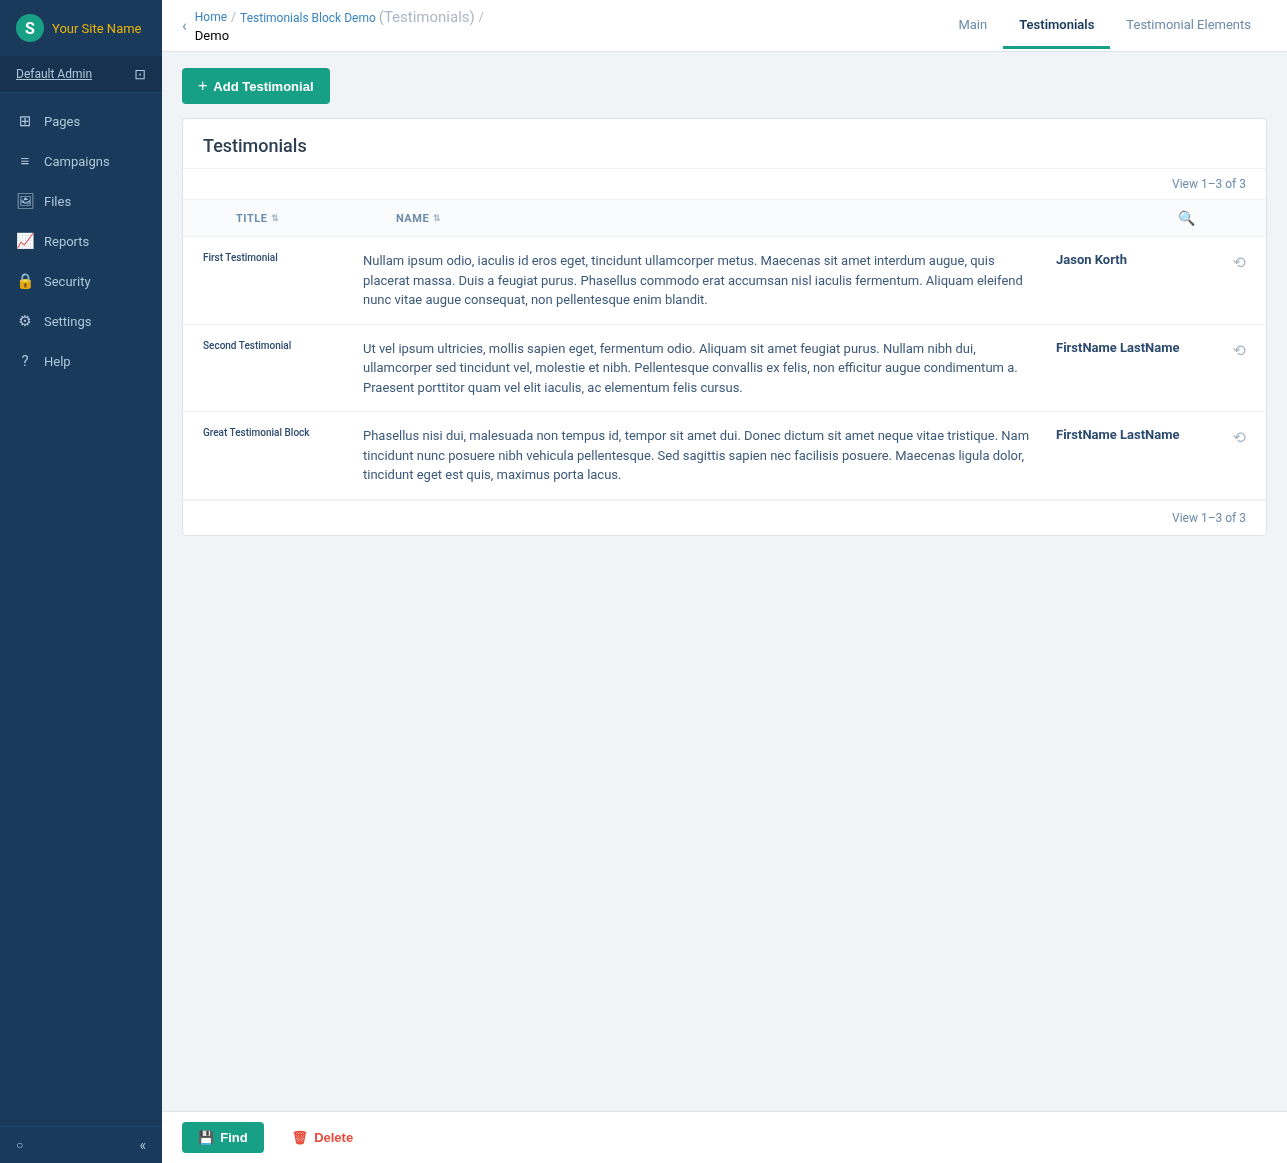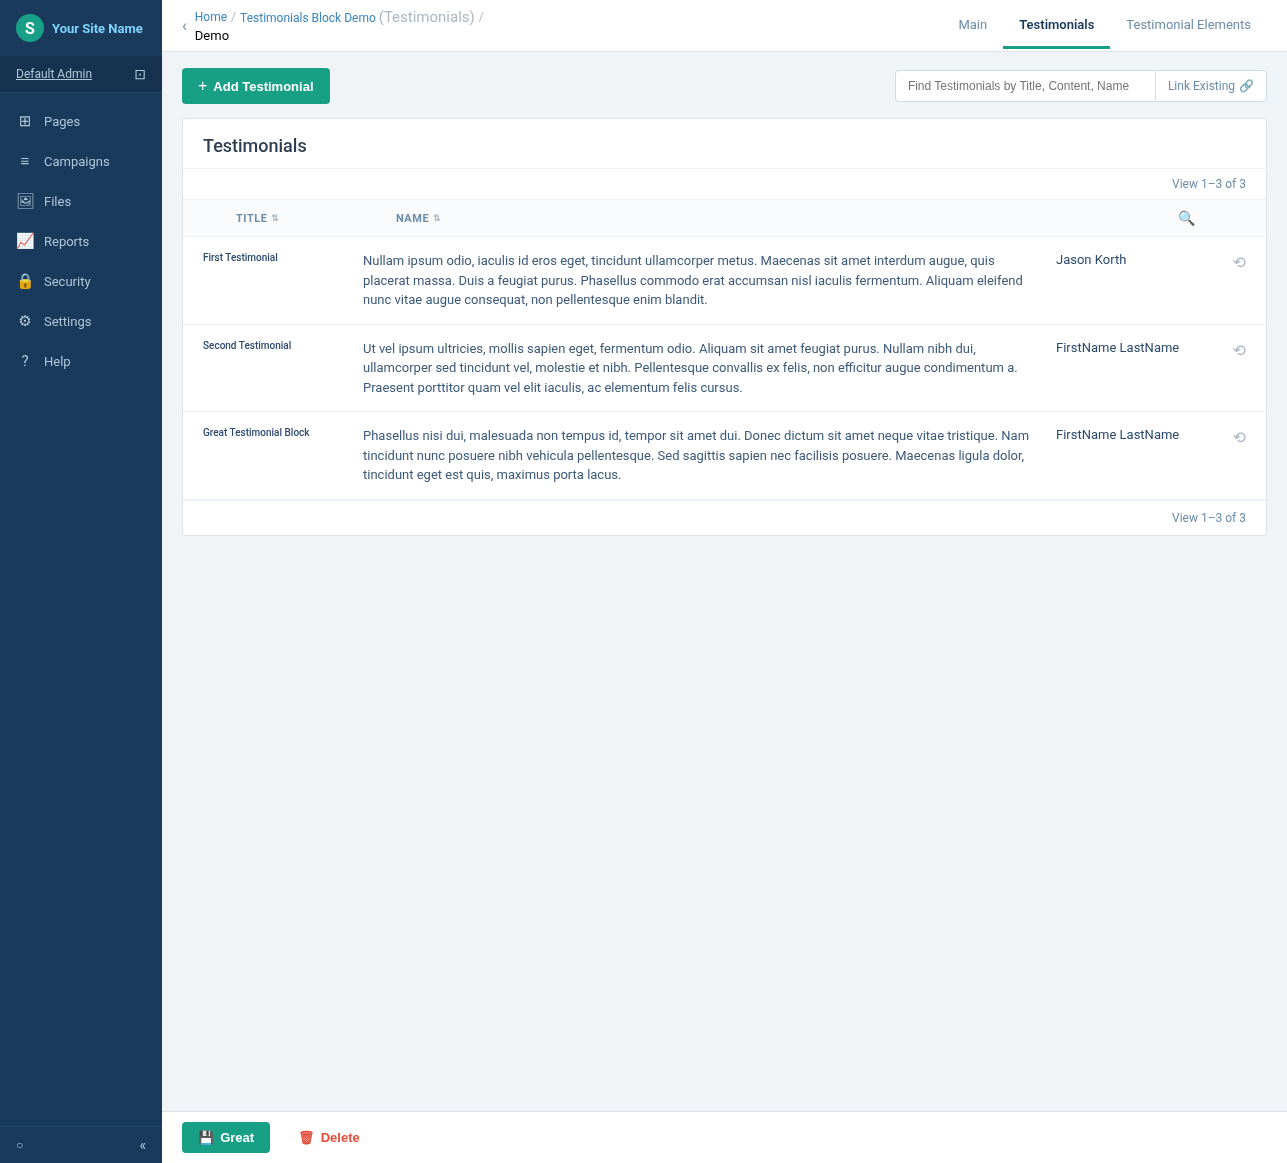--- a/index.html
+++ b/index.html
@@ -22,21 +22,21 @@
       background: #1a3a5c;
     }
     #sidebar-logo-icon {
       width: 28px; height: 28px;
       background: #17a085;
       border-radius: 50%;
       display: flex; align-items: center; justify-content: center;
       color: white; font-size: 16px; font-weight: bold;
     }
     #sidebar-logo-text {
-      color: #7dd3fc; font-size: 13px; font-weight: 700;
+      color: #eab308; font-size: 13px; font-weight: 400;
     }
     #sidebar-user {
       display: flex;
       align-items: center;
       padding: 10px 16px;
       background: #16324f;
       border-bottom: 1px solid #1e4a6e;
       gap: 8px;
     }
     #sidebar-user-name { color: #aec6d8; font-size: 12px; flex: 1; text-decoration: underline; }
@@ -220,21 +220,21 @@
       display: grid;
       grid-template-columns: 160px 1fr 140px 50px;
       padding: 14px 20px;
       border-bottom: 1px solid #eef1f5;
       align-items: start;
     }
     .table-row:last-child { border-bottom: none; }
 
     .cell-title { font-size: 10px; color: #2c4a6e; font-weight: 500; line-height: 1.4; }
     .cell-content { font-size: 13px; color: #3d5a7a; line-height: 1.5; padding-right: 20px; }
-    .cell-name { font-size: 13px; color: #2c4a6e; font-weight: 400; line-height: 1.4; }
+    .cell-name { font-size: 13px; color: #2c4a6e; font-weight: 700; line-height: 1.4; }
     .cell-action { display: flex; justify-content: flex-end; align-items: flex-start; padding-top: 2px; }
     .action-icon { color: #aab8c4; font-size: 16px; cursor: pointer; }
 
     #view-count-bottom {
       text-align: right;
       font-size: 12px;
       color: #6b8caa;
       padding: 10px 20px;
       border-top: 1px solid #eef1f5;
     }
@@ -356,27 +356,20 @@
     </div>
   </div>
 
   <div id="content">
 
     <div id="toolbar">
       <button id="add-btn">
         <span style="font-size:16px; font-weight:300;">+</span>
         <span>Add Testimonial</span>
       </button>
-      <div id="toolbar-right">
-        <input id="search-input" type="text" placeholder="Find Testimonials by Title, Content, Name" style="">
-        <div id="link-existing-btn">
-          <span>Link Existing</span>
-          <span>🔗</span>
-        </div>
-      </div>
     </div>
 
     <div id="table-container">
       <div id="page-title">Testimonials</div>
       <div id="view-count-top">View 1–3 of 3</div>
       <div id="table-header">
         <div class="th">
           <span>TITLE</span>
           <span class="sort-icon">⇅</span>
         </div>
@@ -416,20 +409,20 @@
         </div>
       </div>
 
       <div id="view-count-bottom">View 1–3 of 3</div>
     </div>
   </div>
 
   <div id="footer">
     <button id="save-btn">
       <span>💾</span>
-      <span>Great</span>
+      <span>Find</span>
     </button>
     <button id="delete-btn">
       <span>🗑</span>
       <span>Delete</span>
     </button>
   </div>
 </div>
 
 </body></html>

